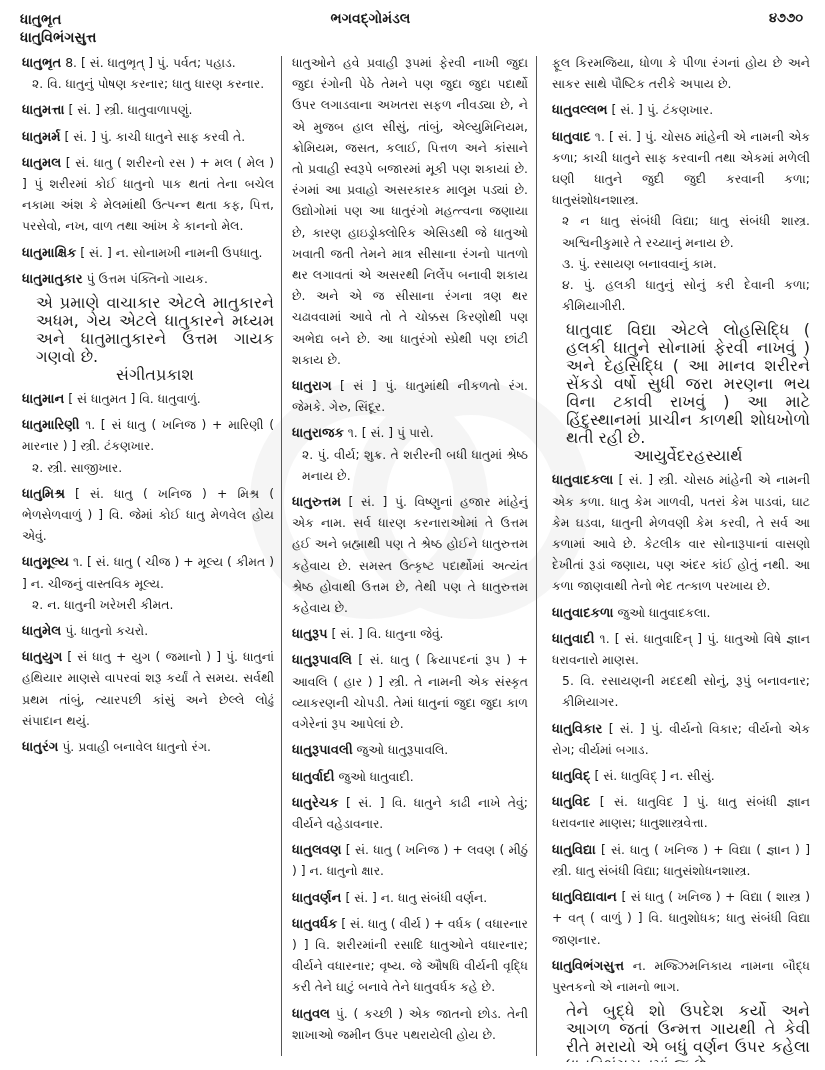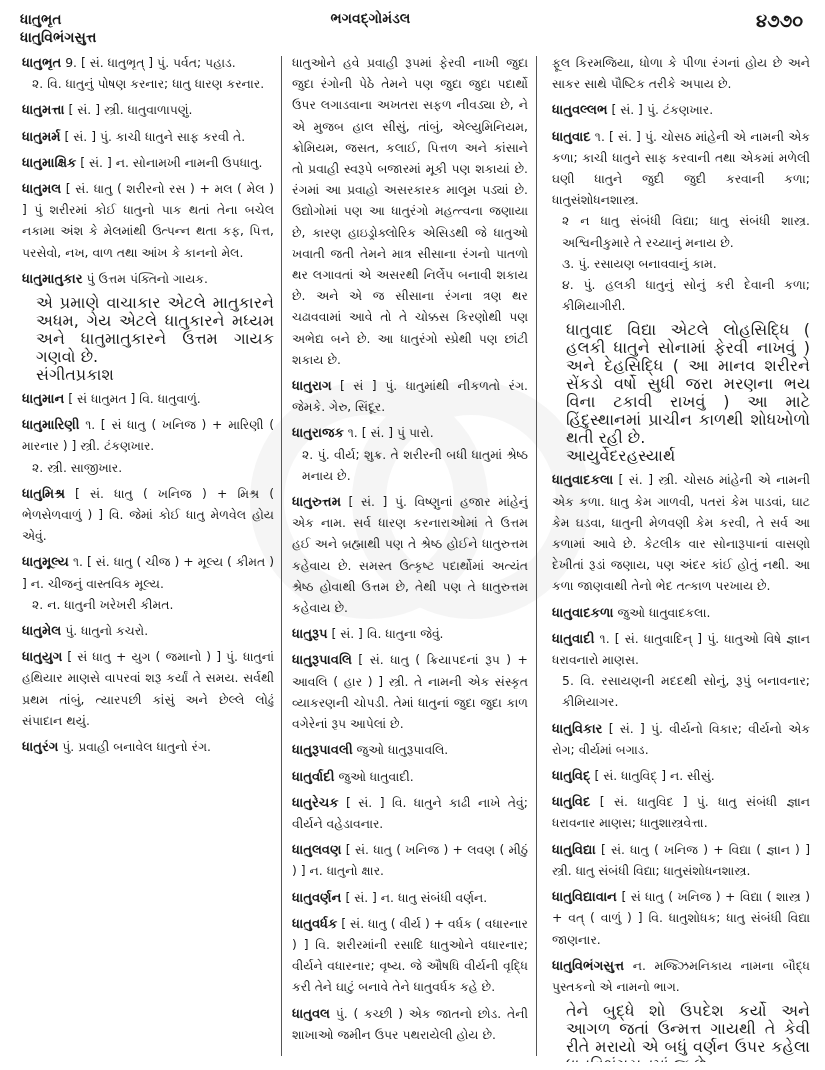--- a/index.html
+++ b/index.html
@@ -11,36 +11,36 @@
   }
   .watermark {
     position: absolute; left: 250px; top: 330px; width: 340px; height: 340px;
     pointer-events: none; opacity: 0.08;
   }
   .header {
     position: absolute; left: 0; top: 0; width: 825px; height: 52px;
   }
   .hdr-left { position: absolute; left: 20px; top: 10px; font-size: 14px; font-weight: bold; line-height: 18px; }
   .hdr-center { position: absolute; left: 0; width: 741px; top: 10px; text-align: center; font-size: 14px; font-weight: bold; }
-  .hdr-right { position: absolute; right: 22px; top: 10px; font-size: 18px; font-weight: bold; }
+  .hdr-right { position: absolute; right: 22px; top: 10px; font-size: 13px; font-weight: bold; }
   .col {
     position: absolute; top: 52px; height: 1010px; overflow: hidden;
     font-size: 12.4px; line-height: 21.2px;
   }
   .col1 { left: 22px; width: 252px; }
   .col2 { left: 292px; width: 236px; }
   .col3 { left: 552px; width: 258px; }
   .divider { position: absolute; top: 56px; width: 1px; height: 1000px; background: #555; }
   .div1 { left: 281px; }
   .div2 { left: 536px; }
   .entry { margin: 0 0 5px 0; text-align: justify; }
   .entry .hw { font-weight: bold; font-size: 13.2px; }
   .entry .cont { display: block; padding-left: 10px; }
   .quote { font-size: 16px; line-height: 18px; padding-left: 14px; text-align: justify; margin: 0 0 4px 0; }
-  .quote .src { display: block; text-align: left; }
+  .quote .src { display: block; text-align: center; }
   .para { text-align: justify; margin: 0 0 5px 0; }
 </style>
 </head>
 <body>
 
 <svg class="watermark" viewBox="0 0 100 100">
   <circle cx="35" cy="50" r="30" fill="none" stroke="#888" stroke-width="10"></circle>
   <circle cx="65" cy="50" r="30" fill="none" stroke="#888" stroke-width="10"></circle>
 </svg>
 
@@ -50,25 +50,25 @@
     <div>ધાતુવિભંગસુત્ત</div>
   </div>
   <div class="hdr-center">ભગવદ્ગોમંડલ</div>
   <div class="hdr-right">૪૭૭૦</div>
 </div>
 
 <div class="divider div1"></div>
 <div class="divider div2"></div>
 
 <div class="col col1">
-    <div class="entry"><span class="hw">ધાતુભૃત</span> <span>9. [ સં. ધાતુભૃત્ ] પું. પર્વત; પહાડ.</span><span class="cont" style="white-space: pre-line;">૨. વિ. ધાતુનું પોષણ કરનાર; ધાતુ ધારણ કરનાર.</span></div>
+    <div class="entry"><span class="hw">ધાતુભૃત</span> <span>8. [ સં. ધાતુભૃત્ ] પું. પર્વત; પહાડ.</span><span class="cont" style="white-space: pre-line;">૨. વિ. ધાતુનું પોષણ કરનાર; ધાતુ ધારણ કરનાર.</span></div>
     <div class="entry"><span class="hw">ધાતુમત્તા</span> <span>[ સં. ] સ્ત્રી. ધાતુવાળાપણું.</span></div>
     <div class="entry"><span class="hw">ધાતુમર્મ</span> <span>[ સં. ] પું. કાચી ધાતુને સાફ કરવી તે.</span></div>
+    <div class="entry"><span class="hw">ધાતુમલ</span> <span>[ સં. ધાતુ ( શરીરનો રસ ) + મલ ( મેલ ) ] પું શરીરમાં કોઈ ધાતુનો પાક થતાં તેના બચેલ નકામા અંશ કે મેલમાંથી ઉત્પન્ન થતા કફ, પિત્ત, પરસેવો, નખ, વાળ તથા આંખ કે કાનનો મેલ.</span></div>
     <div class="entry"><span class="hw">ધાતુમાક્ષિક</span> <span>[ સં. ] ન. સોનામખી નામની ઉપધાતુ.</span></div>
-    <div class="entry"><span class="hw">ધાતુમલ</span> <span>[ સં. ધાતુ ( શરીરનો રસ ) + મલ ( મેલ ) ] પું શરીરમાં કોઈ ધાતુનો પાક થતાં તેના બચેલ નકામા અંશ કે મેલમાંથી ઉત્પન્ન થતા કફ, પિત્ત, પરસેવો, નખ, વાળ તથા આંખ કે કાનનો મેલ.</span></div>
     <div class="entry"><span class="hw">ધાતુમાતુકાર</span> <span>પું ઉત્તમ પંક્તિનો ગાયક.</span></div>
     <div class="quote"><span>એ પ્રમાણે વાચાકાર એટલે માતુકારને અધમ, ગેય એટલે ધાતુકારને મધ્યમ અને ધાતુમાતુકારને ઉત્તમ ગાયક ગણવો છે.</span><span class="src">સંગીતપ્રકાશ</span></div>
     <div class="entry"><span class="hw">ધાતુમાન</span> <span>[ સં ધાતુમત ] વિ. ધાતુવાળું.</span></div>
     <div class="entry"><span class="hw">ધાતુમારિણી</span> <span>૧. [ સં ધાતુ ( ખનિજ ) + મારિણી ( મારનાર ) ] સ્ત્રી. ટંકણખાર.</span><span class="cont" style="white-space: pre-line;">૨. સ્ત્રી. સાજીખાર.</span></div>
     <div class="entry"><span class="hw">ધાતુમિશ્ર</span> <span>[ સં. ધાતુ ( ખનિજ ) + મિશ્ર ( ભેળસેળવાળું ) ] વિ. જેમાં કોઈ ધાતુ મેળવેલ હોય એવું.</span></div>
     <div class="entry"><span class="hw">ધાતુમૂલ્ય</span> <span>૧. [ સં. ધાતુ ( ચીજ ) + મૂલ્ય ( કીમત ) ] ન. ચીજનું વાસ્તવિક મૂલ્ય.</span><span class="cont" style="white-space: pre-line;">૨. ન. ધાતુની ખરેખરી કીમત.</span></div>
     <div class="entry"><span class="hw">ધાતુમેલ</span> <span>પું. ધાતુનો કચરો.</span></div>
     <div class="entry"><span class="hw">ધાતુયુગ</span> <span>[ સં ધાતુ + યુગ ( જમાનો ) ] પું. ધાતુનાં હથિયાર માણસે વાપરવાં શરૂ કર્યાં તે સમય. સર્વથી પ્રથમ તાંબું, ત્યારપછી કાંસું અને છેલ્લે લોઢું સંપાદાન થયું.</span></div>
     <div class="entry"><span class="hw">ધાતુરંગ</span> <span>પું. પ્રવાહી બનાવેલ ધાતુનો રંગ.</span></div>
   </div>

